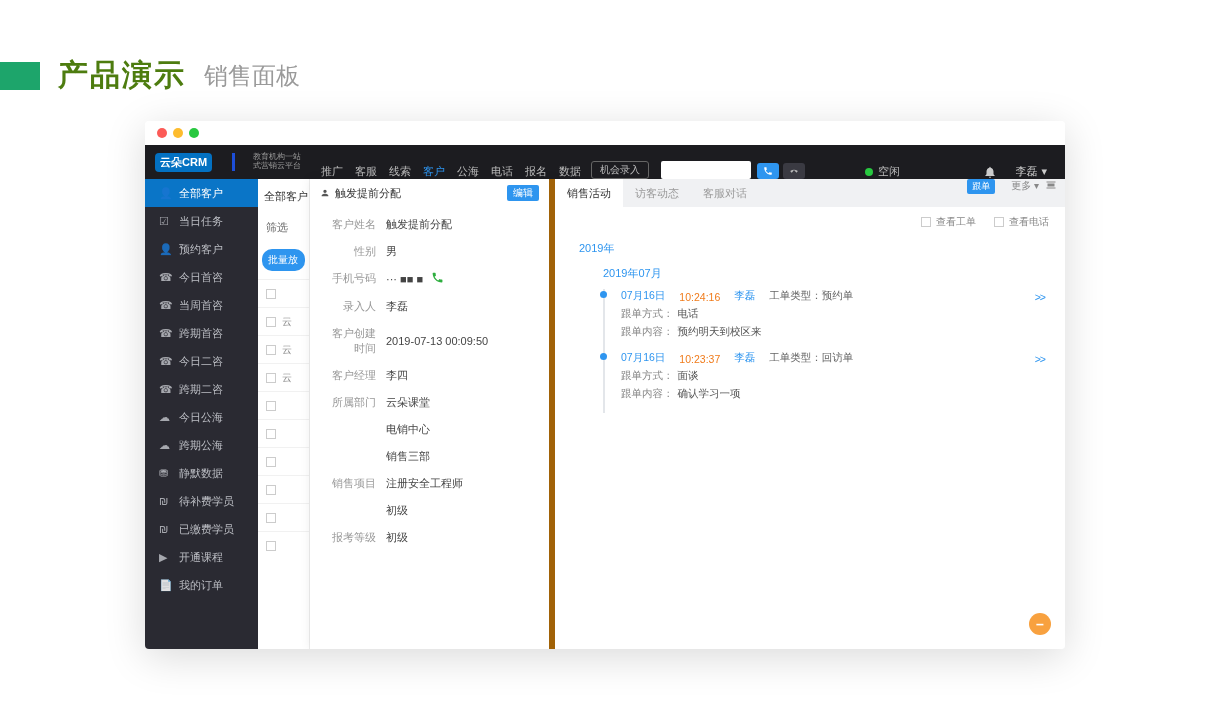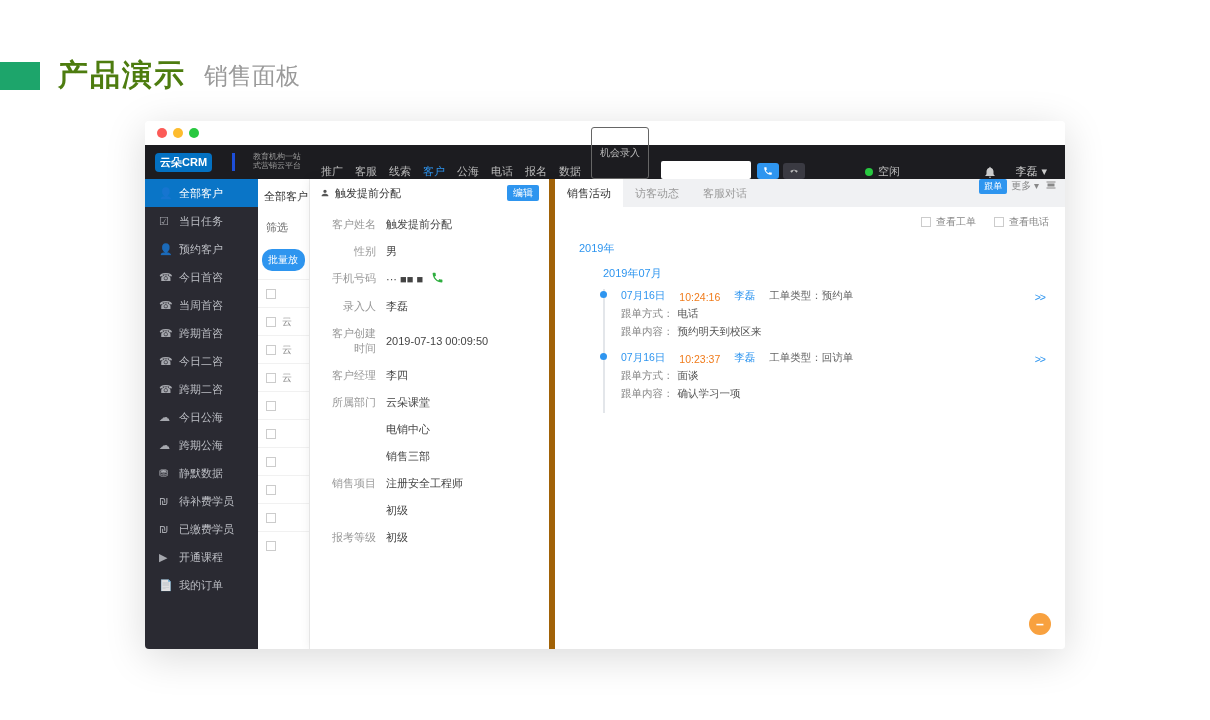--- a/index.html
+++ b/index.html
@@ -20,21 +20,21 @@
 .tl .r { background: #fc5b57; } .tl .y { background: #fdbc2e; } .tl .g { background: #28c840; }
 
 
 .topbar { height: 34px; background: #1c1c20; color: #bbb; display: flex; align-items: flex-end; font-size: 11px; }
 .logo { display: flex; align-items: center; padding: 0 10px; height: 100%; }
 .logo-badge { background:#0371c2; color:#fff; border-radius:4px; font-size:11px; padding:2px 5px; font-weight:700; }
 .logo-sub { color:#999; font-size:8px; margin-left:20px; line-height:1.1; border-left:3px solid #1d4ed8; padding-left:18px; }
 .tnav { display: flex; gap: 12px; margin-left: 10px; }
 .tnav span { cursor: pointer; }
 .tnav .active { color: #2e95ef; }
-.chip { border: 1px solid #666; border-radius: 3px; padding: 18px 8px; font-size: 10px; margin-left: 10px; }
+.chip { border: 1px solid #666; border-radius: 3px; padding: 1px 8px; font-size: 10px; margin-left: 10px; }
 .searchbox { width: 90px; height: 18px; background: #fff; border-radius: 2px; margin-left: 12px; }
 .callbtns { display: flex; gap: 4px; margin-left: 6px; }
 .callbtns span { width: 22px; height: 16px; background: #3a3a42; border-radius: 3px; display:flex; align-items:center; justify-content:center; font-size:9px; }
 .callbtns .blue { background: #2e95ef; color:#fff; }
 .status { display: flex; align-items: center; margin-left: 60px; gap: 5px; }
 .sdot { width: 8px; height: 8px; background: #28c840; border-radius: 50%; }
 .topbar .spacer { flex: 1; }
 .bell,.user { margin-right: 18px; color: #ccc; font-size: 11px; display:flex; align-items:center; gap:4px; }
 .bell svg { width:14px; height:14px; fill:#ccc; }
 
@@ -67,21 +67,21 @@
 .dk { width: 64px; text-align: right; color: #999; font-size: 11px; padding-right: 10px; }
 .dv { color: #444; font-size: 11px; flex:1; display:flex; align-items:center; gap:8px; }
 .phone-ic { color:#2eae3f; font-size:13px; }
 
 
 .activity { flex:1; background: #f5f6f7; }
 .atabs { display:flex; align-items:flex-start; background:#f0f1f3; height:28px; }
 .atabs .tab { padding: 0 12px; height:100%; display:flex; align-items:center; color:#999; cursor:pointer; }
 .atabs .tab.active { background:#fff; color:#333; }
 .atabs .sp { flex:1; }
-.atabs .pill { background:#2e95ef; color:#fff; font-size:9px; padding:1px 5px; border-radius:2px; margin-right:4px; }
+.atabs .pill { background:#2e95ef; color:#fff; font-size:9px; padding:1px 5px; border-radius:2px; margin-right:16px; }
 .atabs .more { color:#888; font-size:10px; margin-right:6px; }
 .atabs .winic svg { width:12px; height:12px; fill:#888; margin-right:8px; }
 .checks { display:flex; justify-content:flex-end; gap:18px; padding:8px 16px; background:#fff; color:#888; font-size:10px; }
 .checks label { display:flex; align-items:center; gap:5px; }
 .checks .cb { width:10px; height:10px; border:1px solid #ccc; }
 .timeline { background:#fff; padding: 0 20px 20px 24px; height: calc(100% - 58px); }
 .yr { color:#2e95ef; font-size:11px; padding: 4px 0 10px; }
 .month { color:#2e95ef; font-size:11px; margin-left:24px; padding-bottom:8px; position:relative; }
 .entry { margin-left: 24px; border-left: 2px solid #e3e6ea; padding-left: 16px; padding-bottom: 12px; position:relative; }
 .entry::before { content:""; width:7px; height:7px; background:#2e95ef; border-radius:50%; position:absolute; left:-5px; top:2px; }

